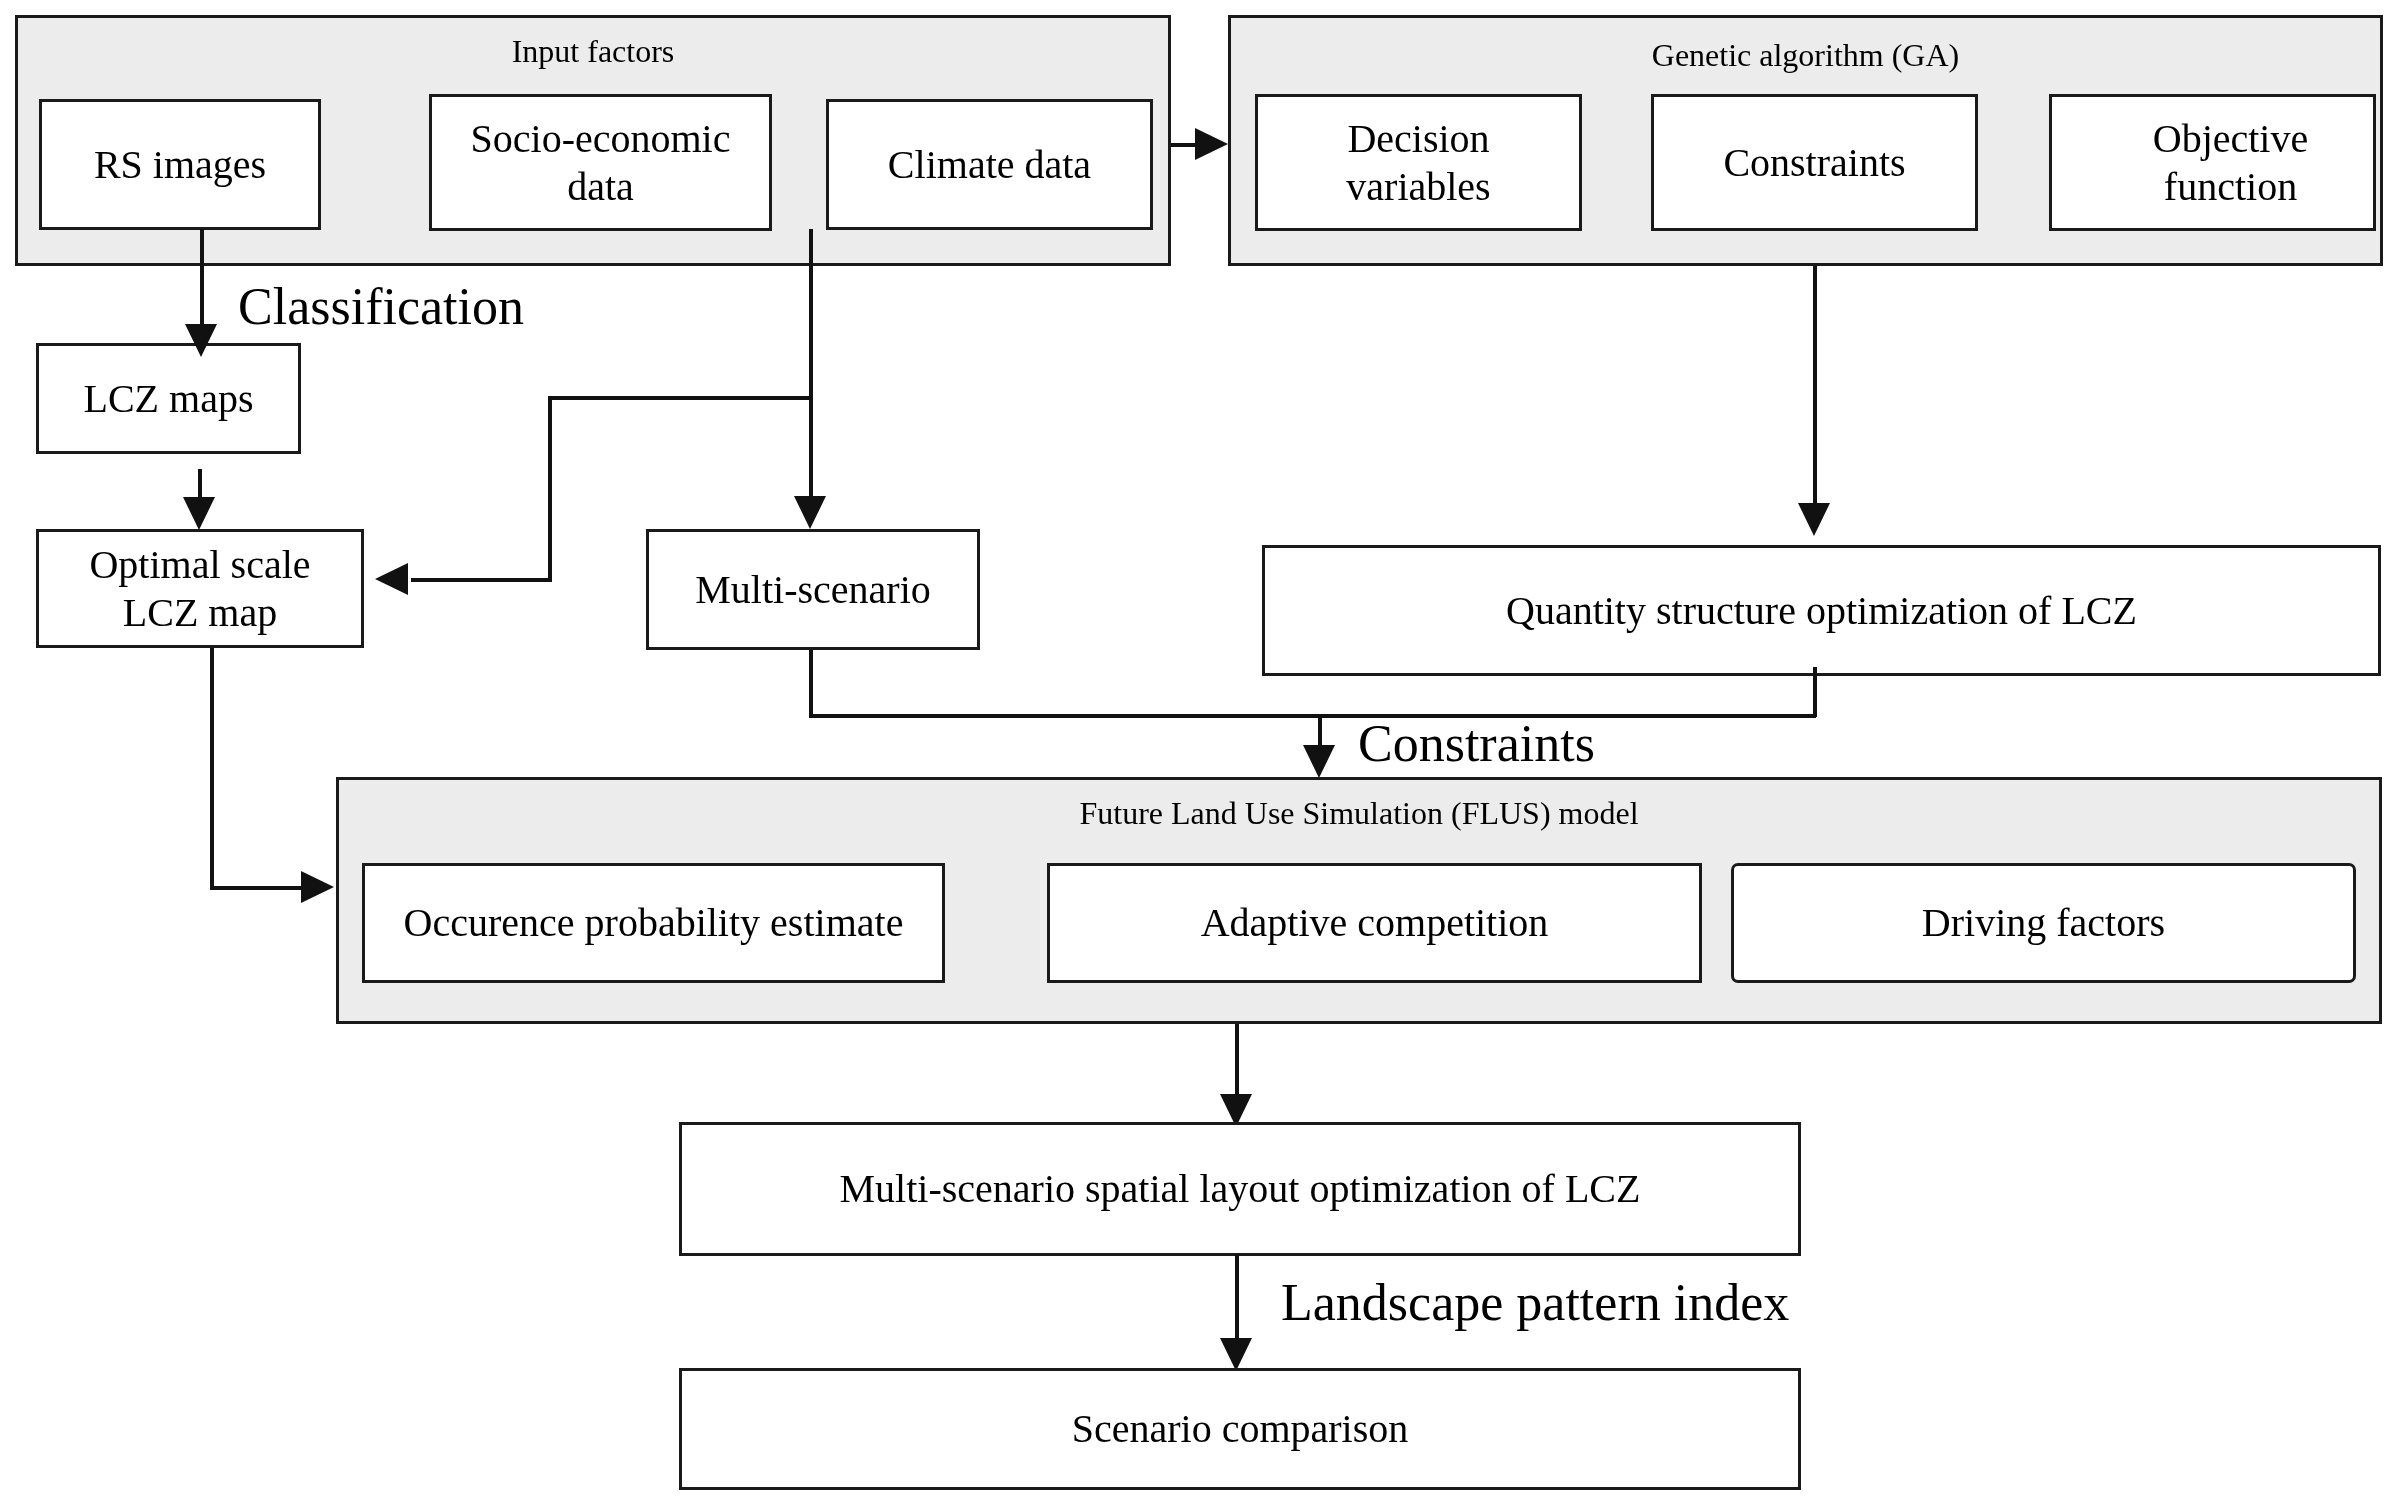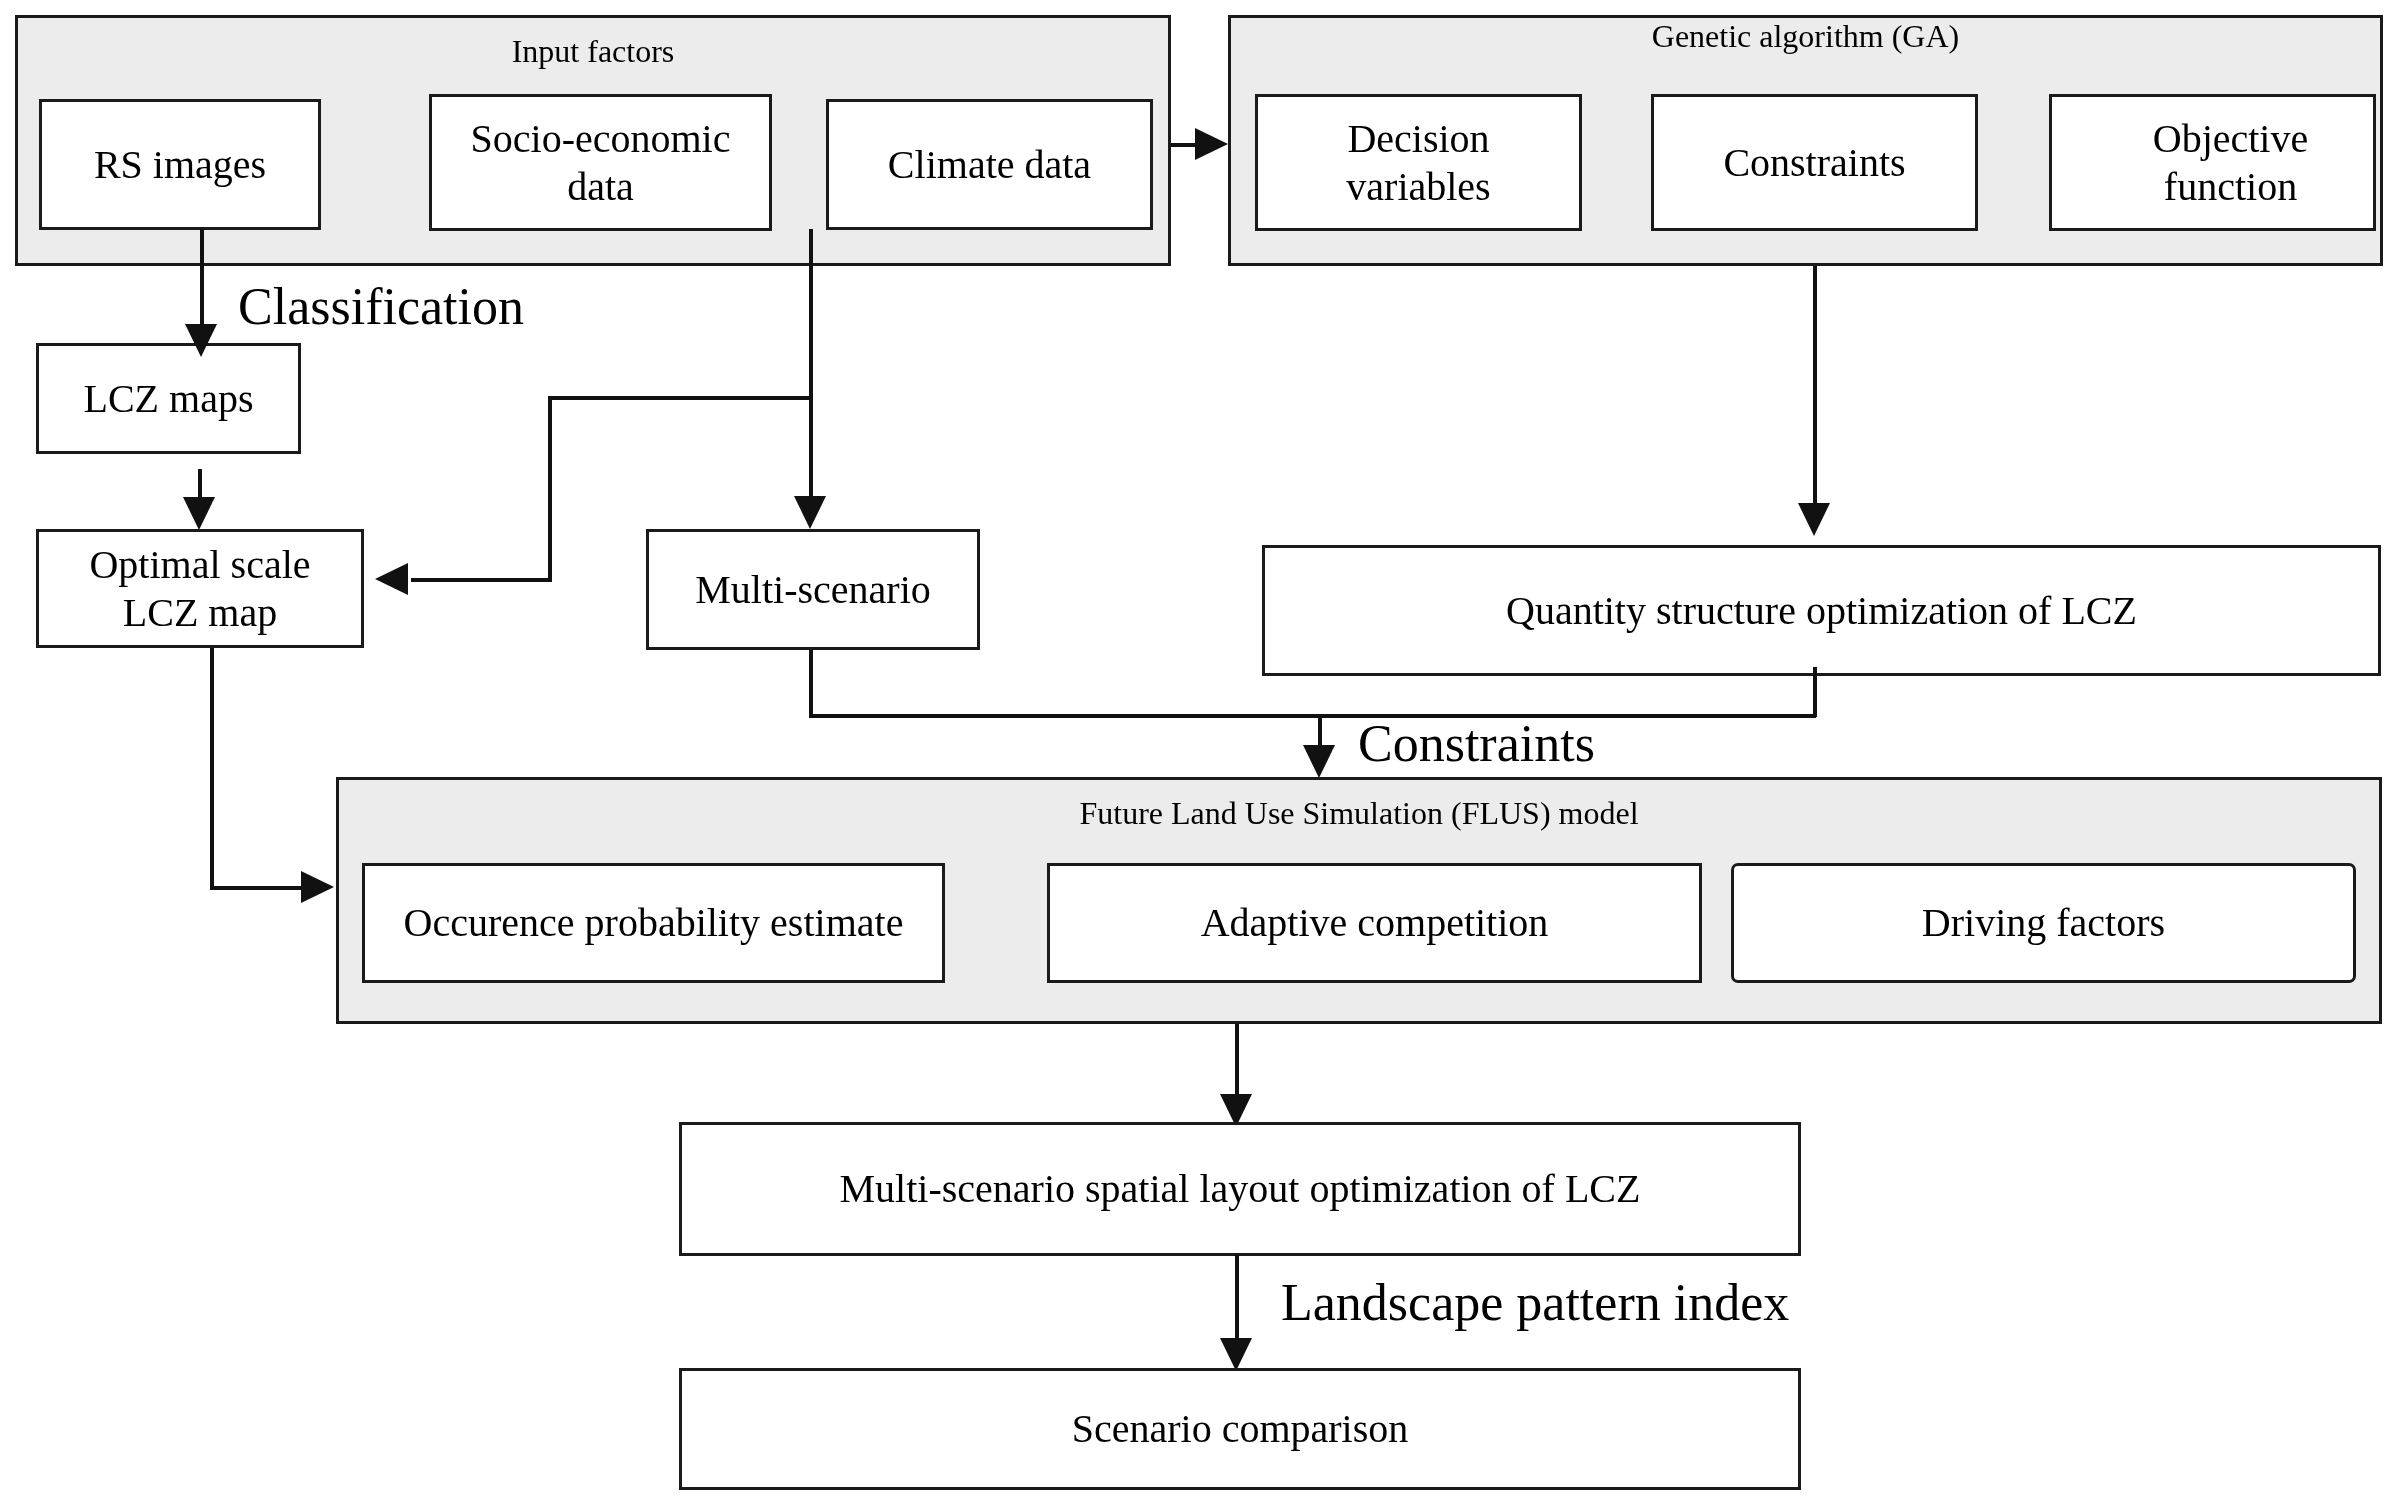--- a/index.html
+++ b/index.html
@@ -102,21 +102,21 @@
   </div>
   <div class="box" style="left:429px; top:94px; width:343px; height:137px; white-space:pre-line;">
     <span style="white-space:pre-line;">Socio-economic
 data</span>
   </div>
   <div class="box" style="left:826px; top:99px; width:327px; height:131px;">
     <span>Climate data</span>
   </div>
 
   <div class="panel" style="left:1228px; top:15px; width:1155px; height:251px;">
-    <div class="panel-title" style="top:1px;">Genetic algorithm (GA)</div>
+    <div class="panel-title" style="top:20px;">Genetic algorithm (GA)</div>
   </div>
   <div class="box" style="left:1255px; top:94px; width:327px; height:137px; white-space:pre-line;">
     <span style="white-space:pre-line;">Decision
 variables</span>
   </div>
   <div class="box" style="left:1651px; top:94px; width:327px; height:137px;">
     <span>Constraints</span>
   </div>
   <div class="box" style="left:2049px; top:94px; width:327px; height:137px; white-space:pre-line;">
     <span style="white-space:pre-line;margin-left:36px;">Objective

